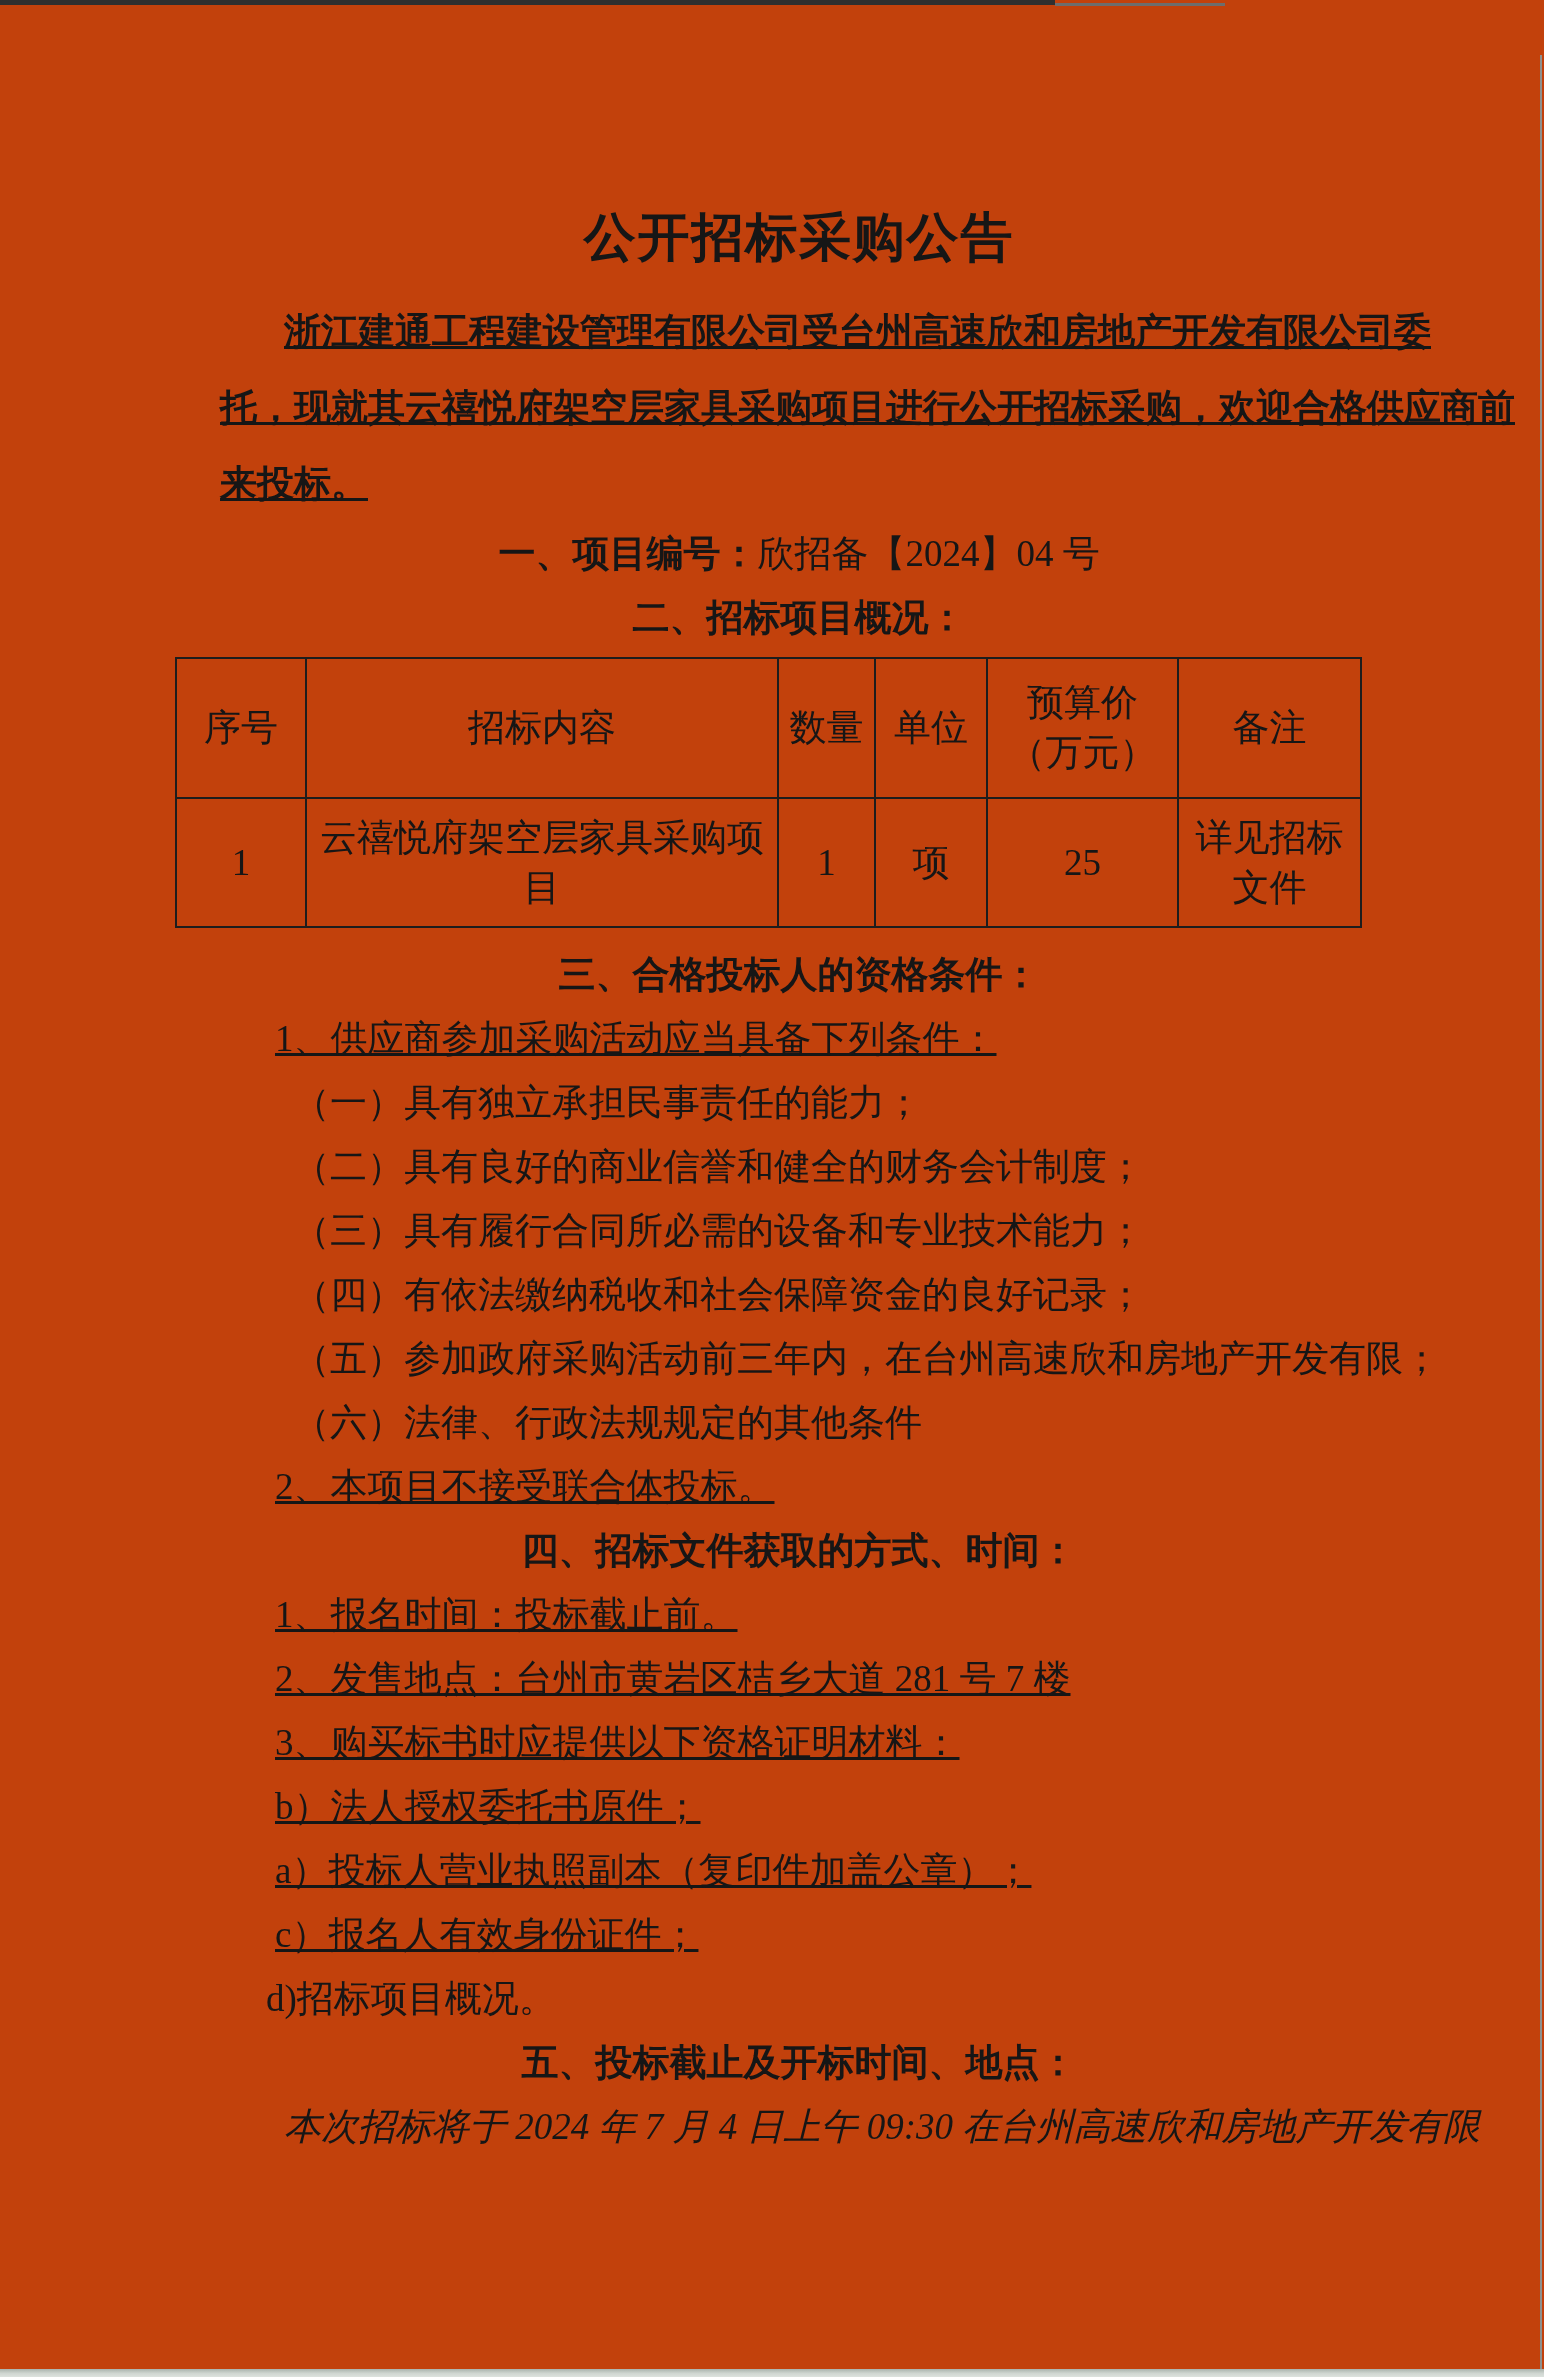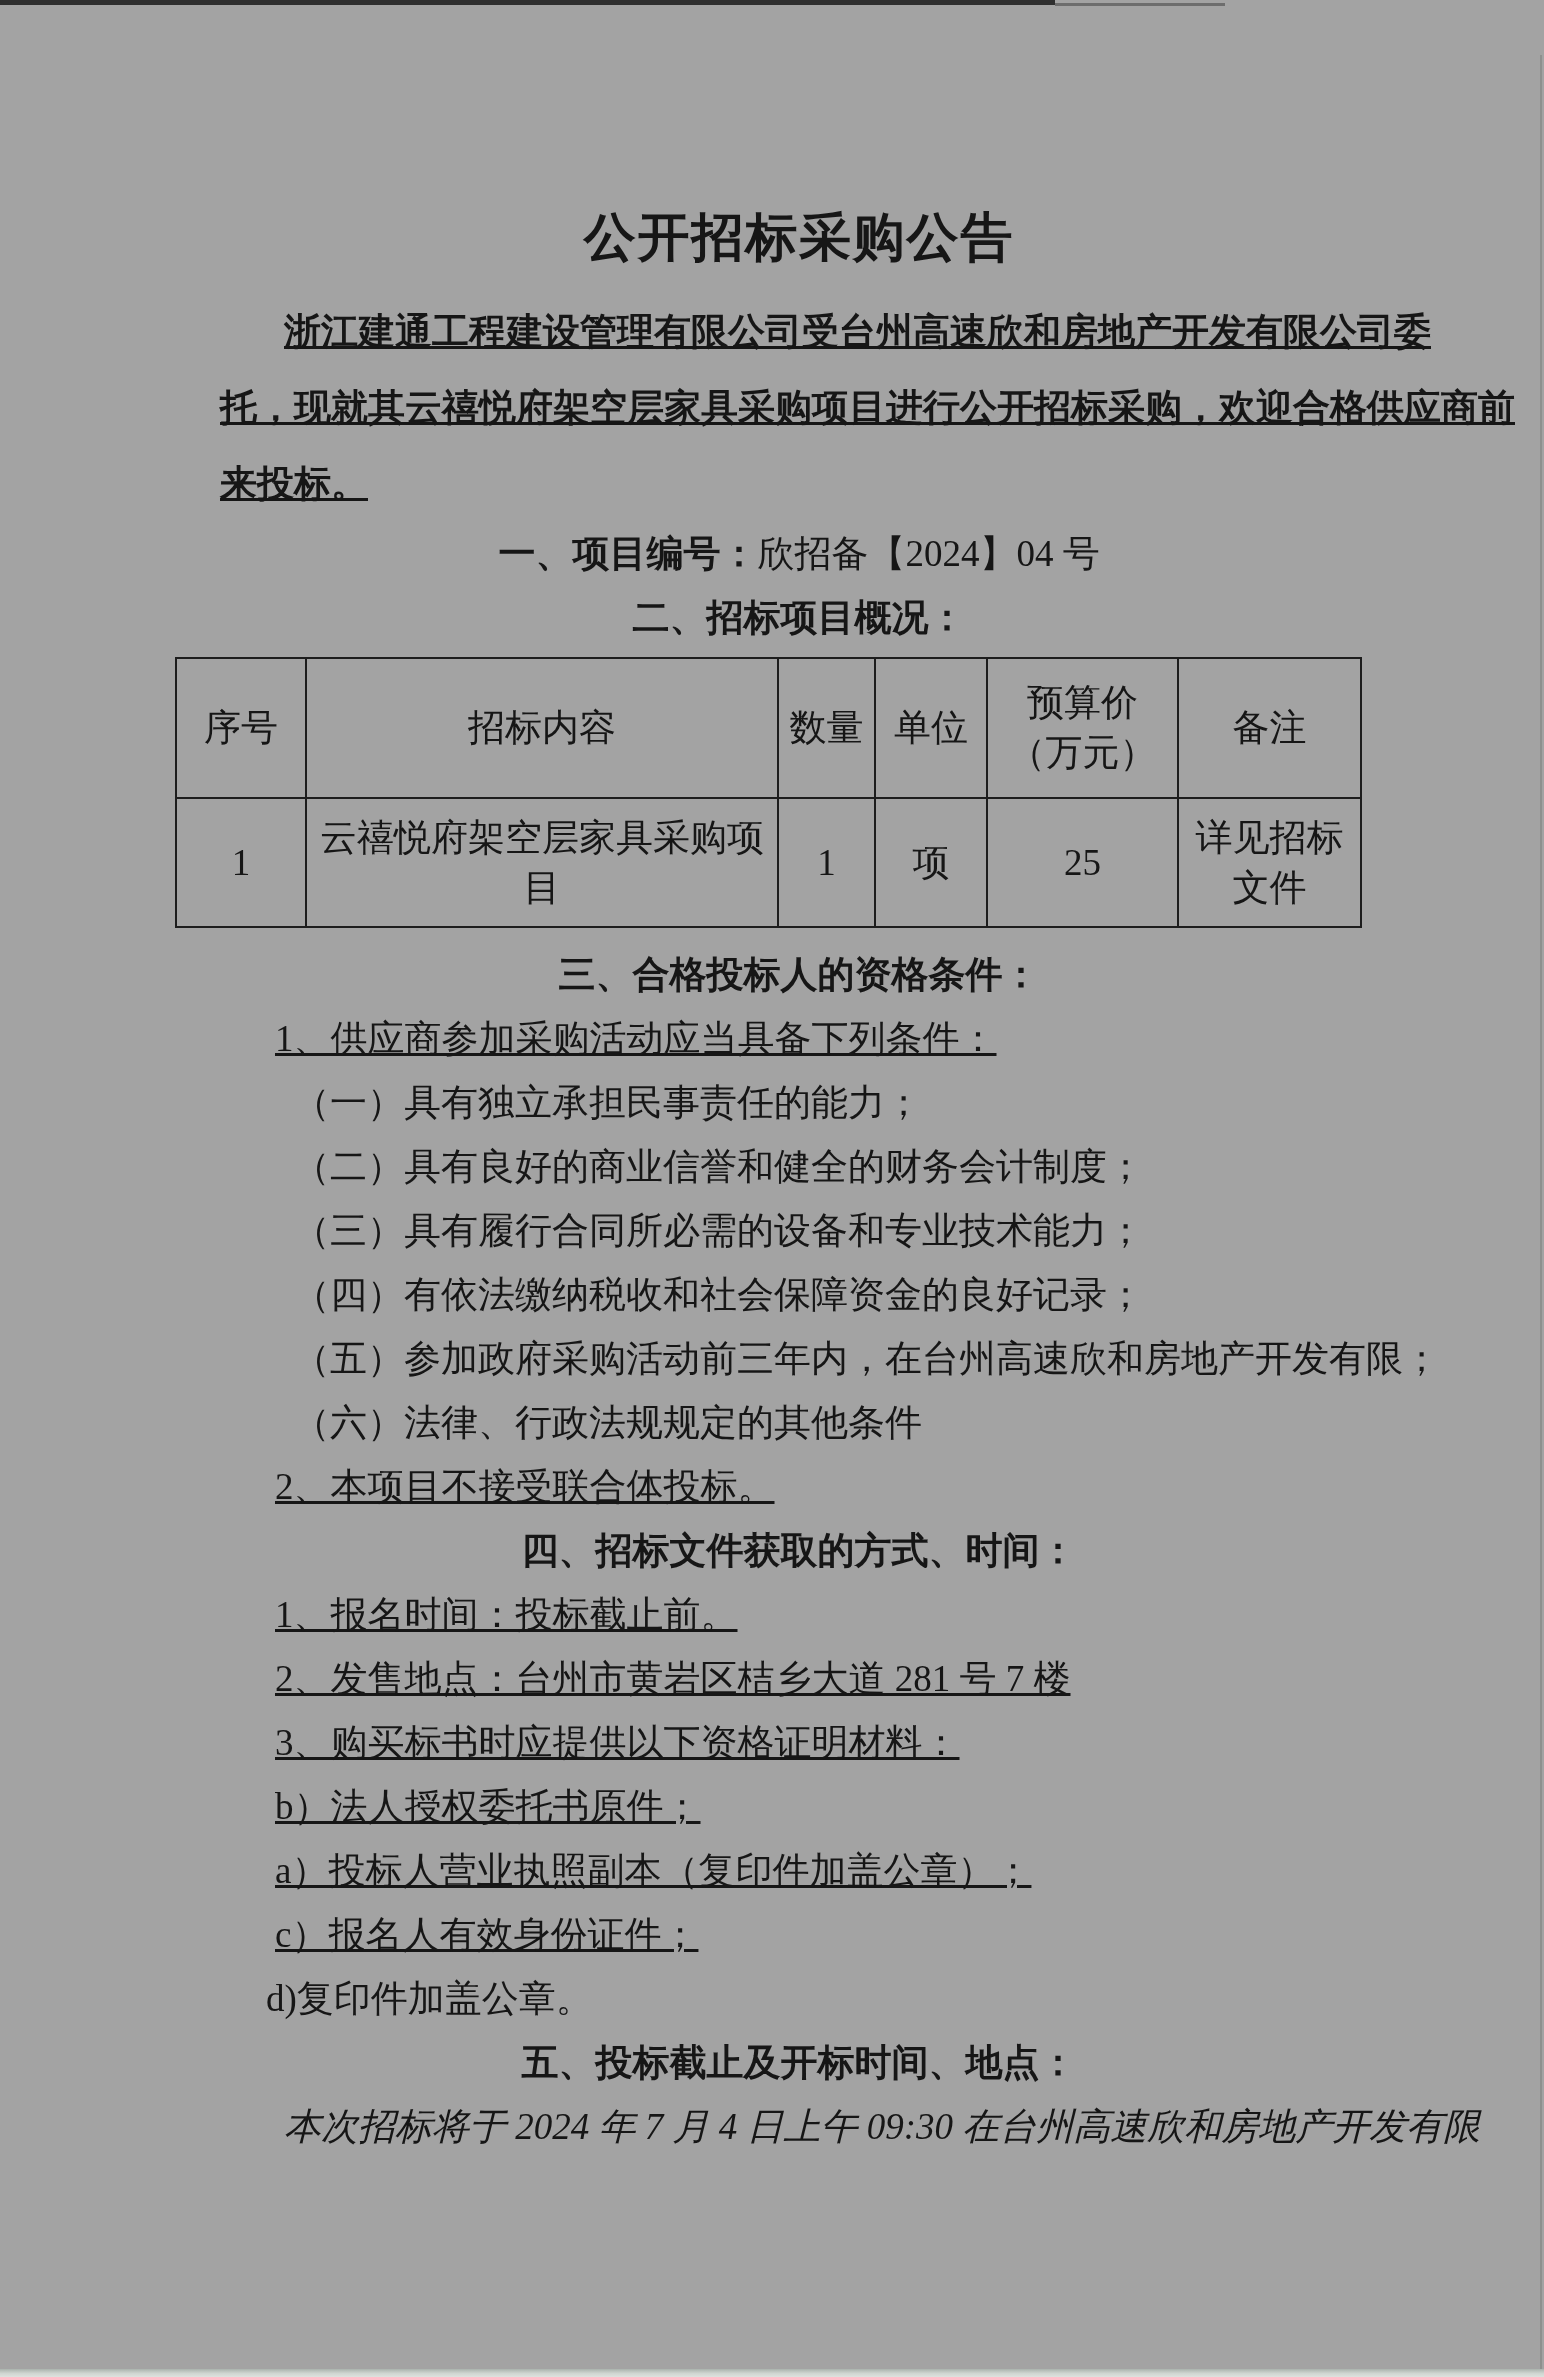--- a/index.html
+++ b/index.html
@@ -1,19 +1,19 @@
 <!DOCTYPE html>
 <html style="font-size:14.7px"><head>
 <meta charset="utf-8">
 <style>
   html,body{margin:0;padding:0;background:#e9e9e9;}
   .page{
     position:relative;
     width:1545px;height:2377px;
-    background:#a3a3a3;
+    background:#c2410c;
     font-family:"Liberation Serif","DejaVu Serif",serif;
     color:#161616;
     overflow:hidden;
   }
   
   .scan-top-line{position:absolute;top:0;left:0;width:1055px;height:4.6px;background:#2f2f2f;}
   .scan-top-line2{position:absolute;top:2.8px;left:1055px;width:170px;height:2.8px;background:#6d6d6d;}
   .scan-right-line{position:absolute;top:55px;right:2.8px;width:1.8px;height:2321px;background:#8e908e;}
   .scan-bottom-strip{position:absolute;left:0;bottom:0;width:100%;height:8.3px;
     background:linear-gradient(180deg,#aab3ad 0%,#cfd6d1 55%,#dde2de 100%);}
@@ -114,20 +114,20 @@
         <div class="body-line lv-sub"><span class="b"></span><span class="r">（五）参加政府采购活动前三年内，在台州高速欣和房地产开发有限；</span></div>
         <div class="body-line lv-sub"><span class="b"></span><span class="r">（六）法律、行政法规规定的其他条件</span></div>
         <div class="body-line lv-item"><span class="b"></span><span class="r">2、本项目不接受联合体投标。</span></div>
         <div class="body-line lv-section"><span class="b">四、招标文件获取的方式、时间：</span><span class="r"></span></div>
         <div class="body-line lv-item"><span class="b"></span><span class="r">1、报名时间：投标截止前。</span></div>
         <div class="body-line lv-item"><span class="b"></span><span class="r">2、发售地点：台州市黄岩区桔乡大道 281 号 7 楼</span></div>
         <div class="body-line lv-item"><span class="b"></span><span class="r">3、购买标书时应提供以下资格证明材料：</span></div>
         <div class="body-line lv-item"><span class="b"></span><span class="r">b）法人授权委托书原件；</span></div>
         <div class="body-line lv-item"><span class="b"></span><span class="r">a）投标人营业执照副本（复印件加盖公章）；</span></div>
         <div class="body-line lv-item"><span class="b"></span><span class="r">c）报名人有效身份证件；</span></div>
-        <div class="body-line lv-itemB"><span class="b"></span><span class="r">d)复印件加盖公章。</span></div>
+        <div class="body-line lv-itemB"><span class="b"></span><span class="r">d)招标项目概况。</span></div>
         <div class="body-line lv-section"><span class="b">五、投标截止及开标时间、地点：</span><span class="r"></span></div>
         <div class="body-line lv-para"><span class="b"></span><span class="r">本次招标将于 2024 年 7 月 4 日上午 09:30 在台州高速欣和房地产开发有限</span></div>
       </div>
 
   </div>
 </div>
 
 
 </body></html>

